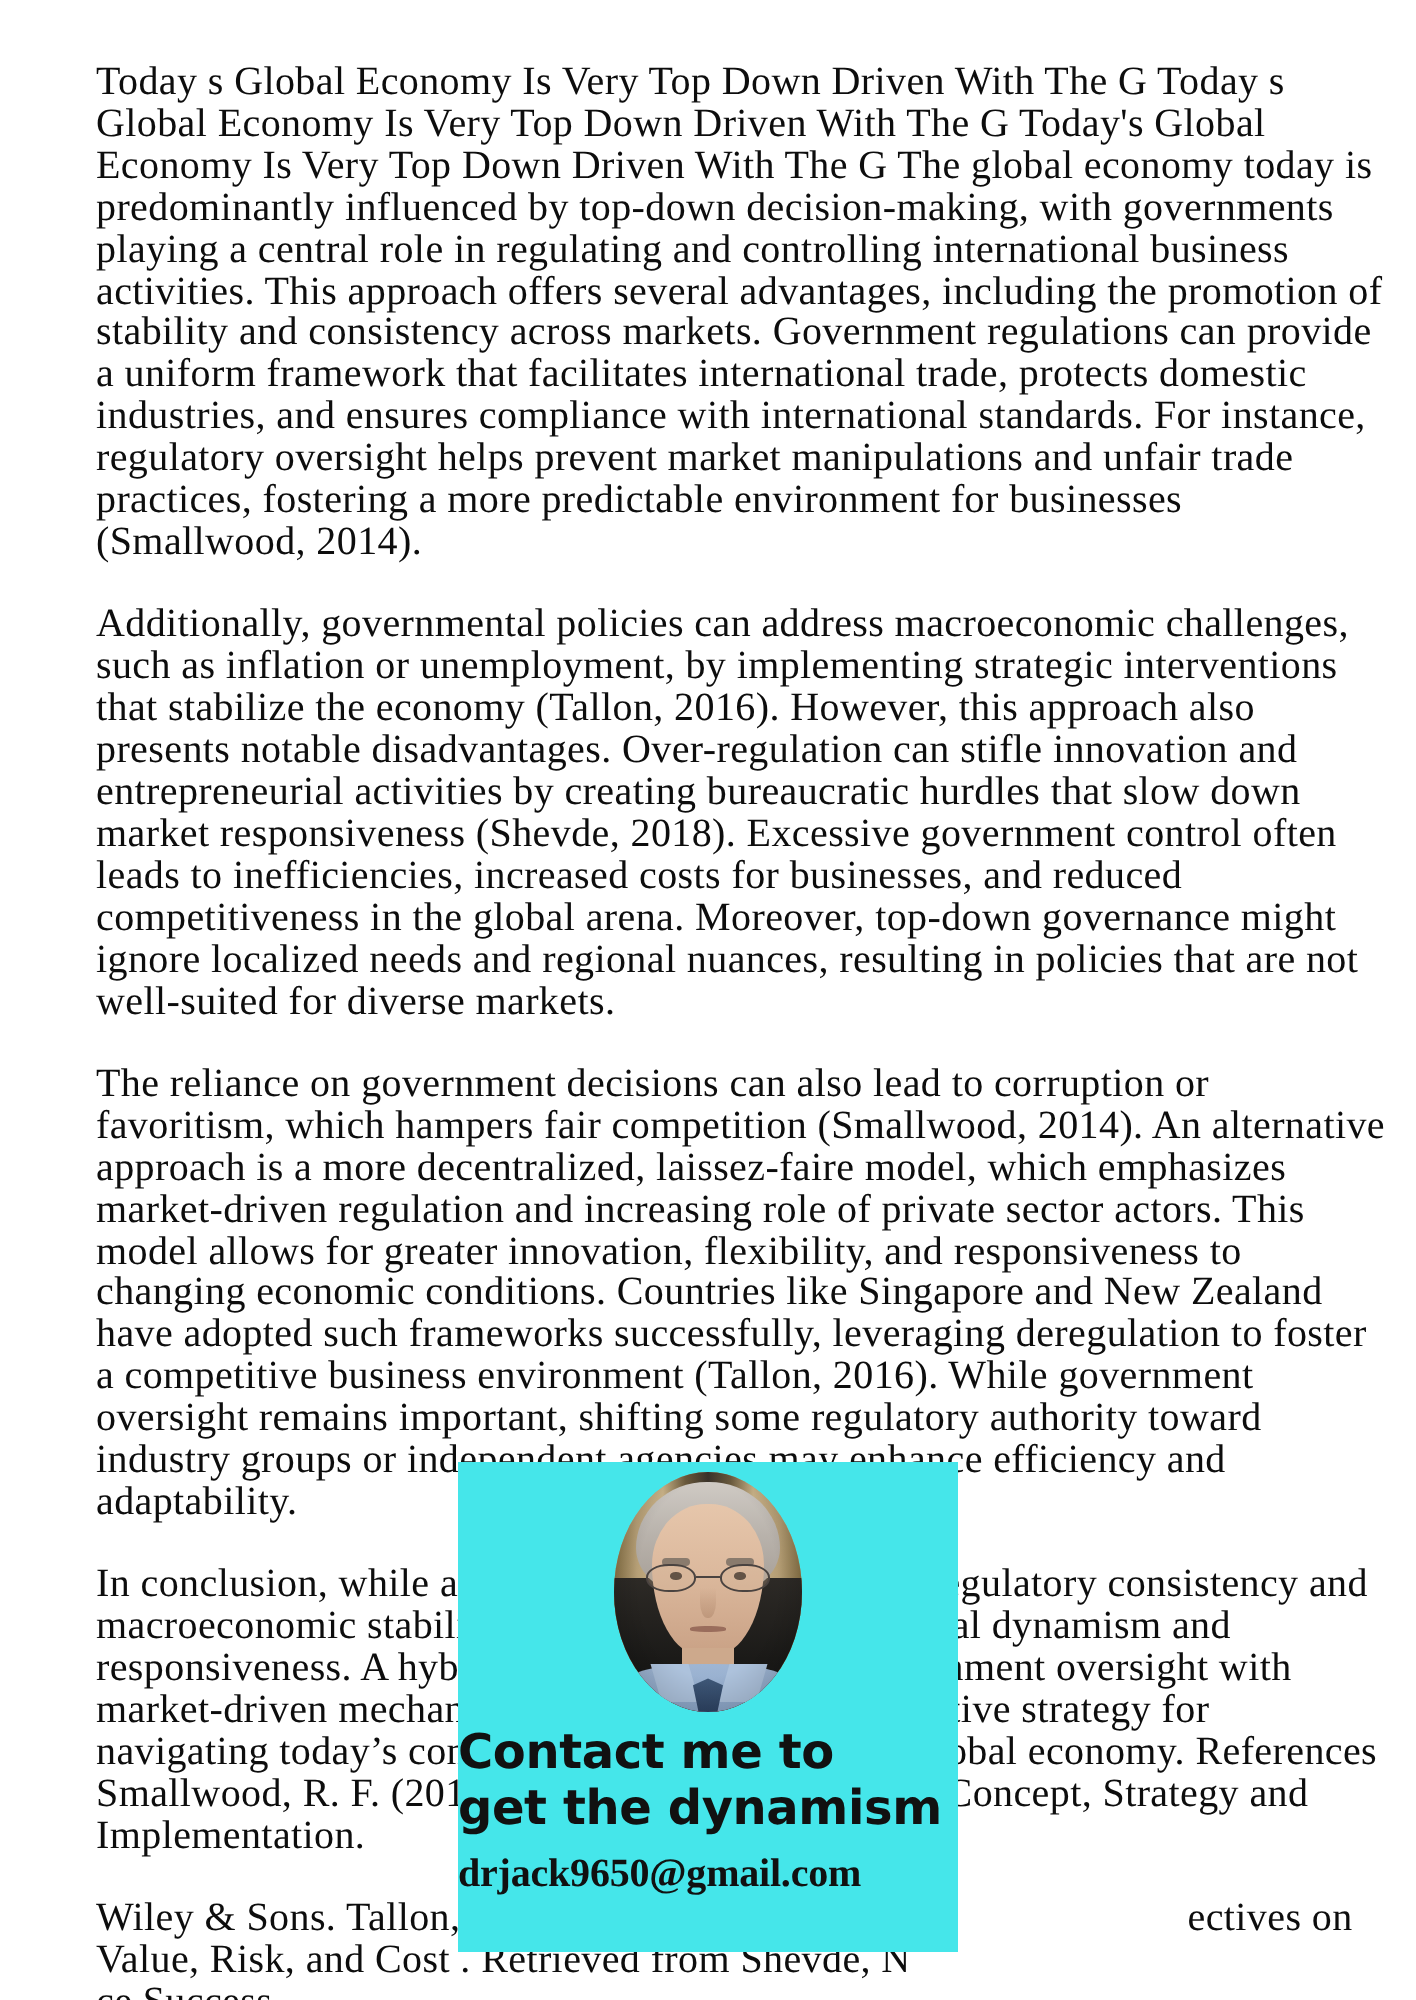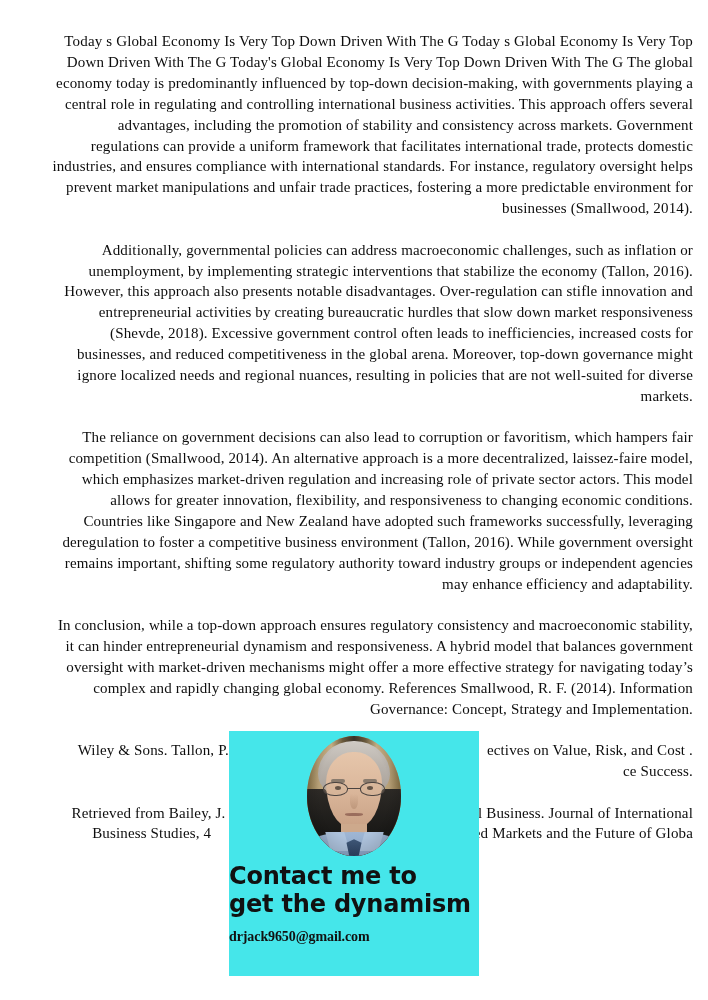--- a/index.html
+++ b/index.html
@@ -28,24 +28,24 @@
   #doc-body {
     position: absolute;
     left: 48px;
     top: 31px;
     width: 645px;
   }
 
   .para {
     margin: 0 0 20.5px 0;
     font-family: "Liberation Serif", "DejaVu Serif", serif;
-    font-size: 15px;
+    font-size: 20px;
     line-height: 20.9px;
     color: #0d0d0d;
-    text-align: right;
+    text-align: left;
     white-space: pre-wrap;
     letter-spacing: 0.01em;
     -webkit-font-smoothing: antialiased;
   }
   .para:last-child { margin-bottom: 0; }
 
   
   #contact-overlay {
     position: absolute;
     left: 229px;
@@ -204,21 +204,21 @@
     font-family: "DejaVu Sans", "Liberation Sans", sans-serif;
     font-weight: bold;
     font-size: 24px;
     line-height: 28px;
     color: #111111;
     letter-spacing: -0.2px;
   }
   #contact-email {
     font-family: "Liberation Serif", "DejaVu Serif", serif;
     font-weight: bold;
-    font-size: 14px;
+    font-size: 20px;
     line-height: 26px;
     color: #111111;
     margin-top: 6px;
     letter-spacing: -0.1px;
   }
 </style>
 </head>
 <body>
 
 <div id="doc-page">

